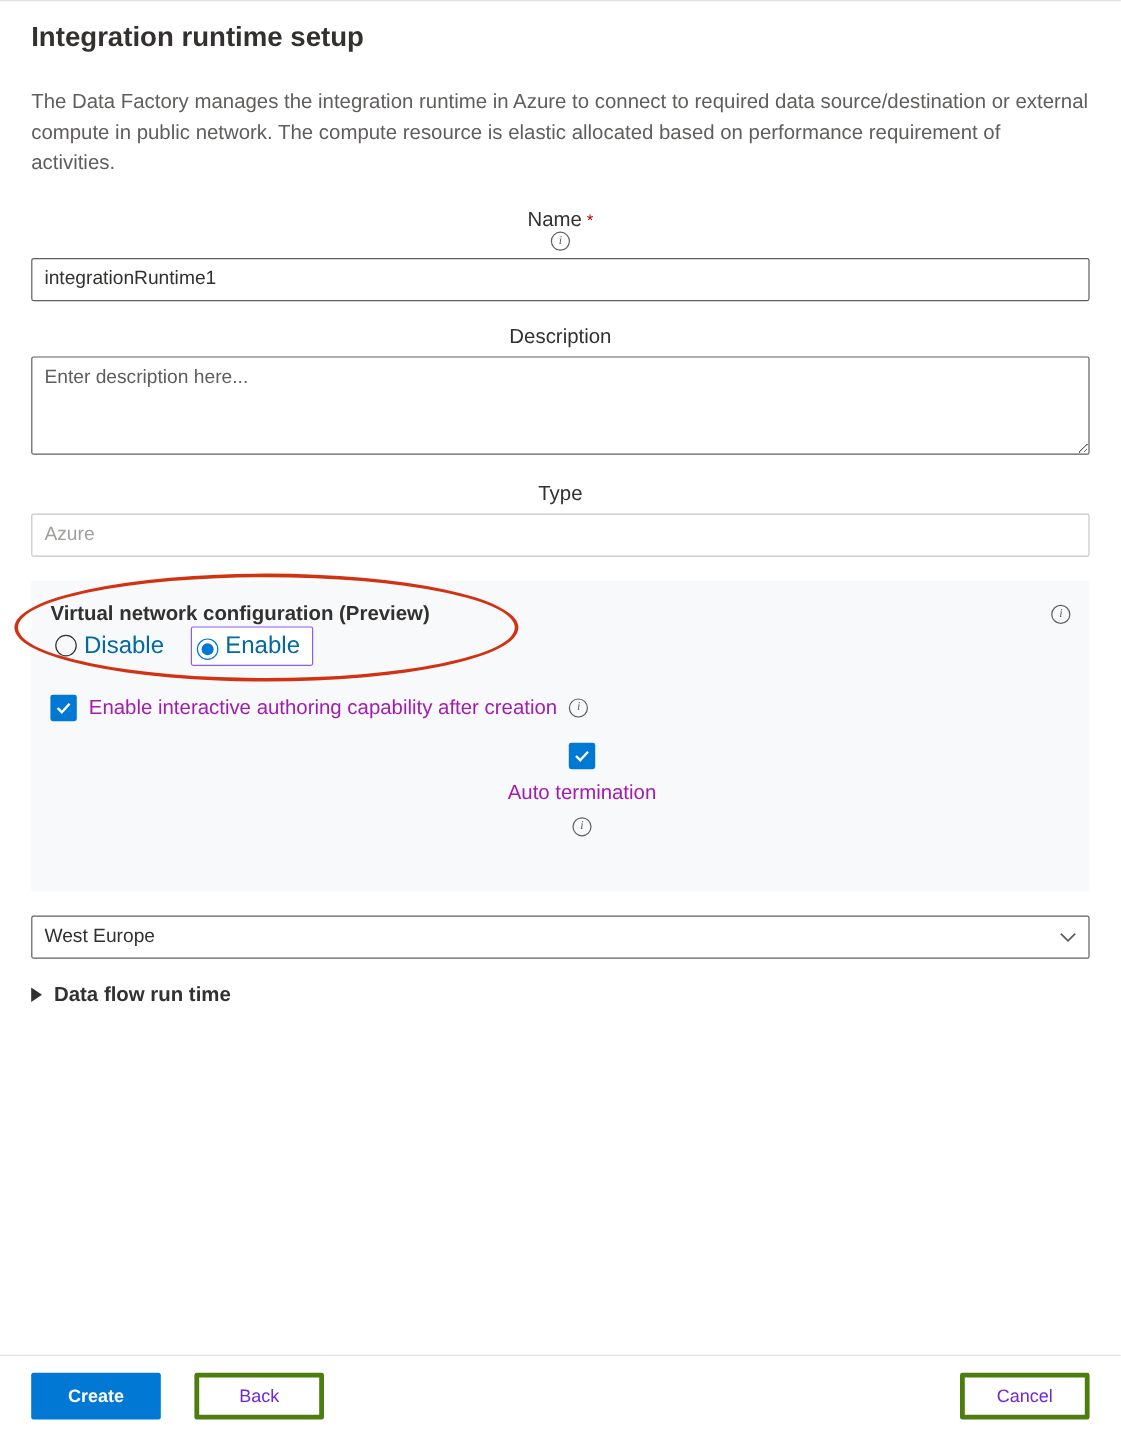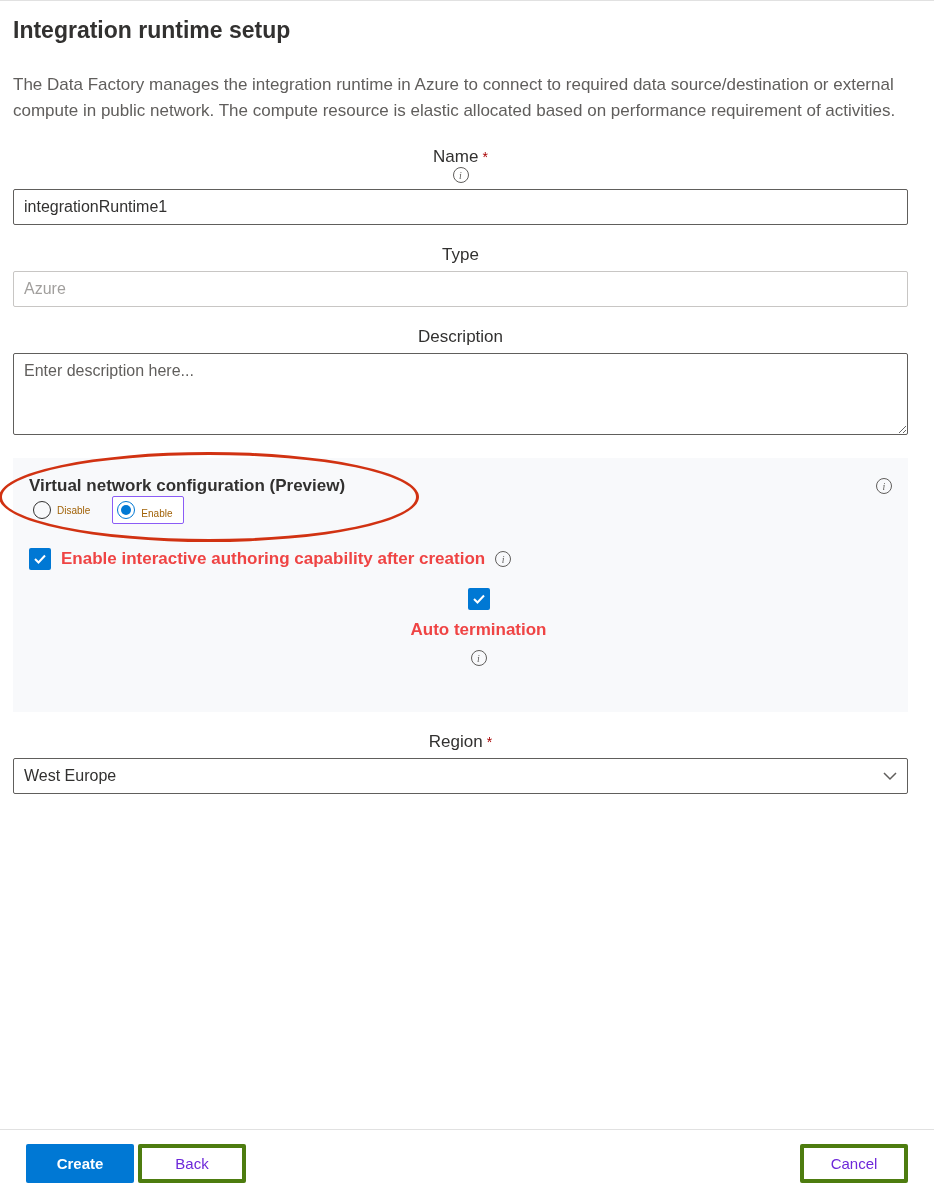--- a/index.html
+++ b/index.html
@@ -11,21 +11,21 @@
       font-family: "Segoe UI", -apple-system, BlinkMacSystemFont, sans-serif;
       font-size: 14px;
       color: #323130;
       background: #ffffff;
       width: 934px;
       height: 1197px;
       position: relative;
       border-top: 1px solid #e1e1e1;
     }
     .content {
-      padding: 14px 26px 0 13px;
+      padding: 14px 26px 0 26px;
     }
     .page-title {
       font-size: 23px;
       font-weight: 600;
       color: #323130;
       margin-bottom: 28px;
       margin-top: 2px;
     }
     .description-text {
       font-size: 17px;
@@ -145,22 +145,22 @@
     .radio-circle.checked {
       border: 1px solid #0078d4;
     }
     .radio-inner {
       width: 10px;
       height: 10px;
       background: #0078d4;
       border-radius: 50%;
     }
     .radio-label {
-      font-size: 10px;
-      color: #a16207;
+      font-size: 20px;
+      color: #0369a1;
     }
     .checkbox-row {
       display: flex;
       align-items: center;
       gap: 10px;
       margin-bottom: 18px;
     }
     .checkbox-row.indent1 {
       margin-left: 0px;
     }
@@ -178,22 +178,21 @@
       justify-content: center;
       cursor: pointer;
       flex-shrink: 0;
     }
     .check-mark {
       color: #ffffff;
       font-size: 14px;
     }
     .checkbox-label {
       font-size: 17px;
-      color: #ef4444;
-      font-weight: bold;
+      color: #a21caf;
     }
     .terminate-row {
       display: flex;
       align-items: center;
       gap: 10px;
       margin-left: 72px;
       margin-top: 4px;
     }
     .terminate-label {
       font-size: 17px;
@@ -252,21 +251,21 @@
       left: 0;
       right: 0;
       border-top: 1px solid #e1e1e1;
       padding: 14px 26px 0 26px;
       display: flex;
       align-items: center;
       justify-content: space-between;
     }
     .footer-left {
       display: flex;
-      gap: 4px;
+      gap: 28px;
     }
     .btn {
       padding: 7px 24px;
       font-size: 15px;
       border-radius: 2px;
       cursor: pointer;
       min-width: 108px;
       text-align: center;
     }
     .btn-primary {
@@ -302,30 +301,30 @@
       <div>
         <span class="field-label">Name</span><span class="required">*</span>
       </div>
       <span class="info-icon">i</span>
     </div>
     <input type="text" class="text-input" value="integrationRuntime1" style="">
   </div>
 
   <div class="form-group">
     <div class="label-row">
-      <span class="field-label">Type</span>
-    </div>
-    <div class="disabled-input">Azure</div>
+      <span class="field-label">Description</span>
+    </div>
+    <textarea class="textarea-input" placeholder="Enter description here..." style=""></textarea>
   </div>
 
   <div class="form-group">
     <div class="label-row">
-      <span class="field-label">Description</span>
-    </div>
-    <textarea class="textarea-input" placeholder="Enter description here..." style=""></textarea>
+      <span class="field-label">Type</span>
+    </div>
+    <div class="disabled-input">Azure</div>
   </div>
 
   <div class="vnet-panel" style="position:relative;">
 
     <div class="annotation-ellipse" style="left:-14px; top:-6px; width:420px; height:90px;"></div>
 
     <div class="vnet-header-row">
       <span class="vnet-title">Virtual network configuration (Preview)</span>
       <span class="info-icon">i</span>
     </div>
@@ -359,35 +358,34 @@
             <path d="M2 7 L5.5 10.5 L12 3.5" stroke="#fff" stroke-width="2" fill="none"></path>
           </svg>
       </span>
       <span class="checkbox-label">Auto termination</span>
       <span class="info-icon">i</span>
     </div>
 
   </div>
 
   <div class="form-group">
-    <div class="label-row">
-      <div>
-        <span class="field-label">Region</span><span class="required">*</span>
-      </div>
-    </div>
     <div class="select-wrapper">
       <div class="select-box">
         <span>West Europe</span>
         <svg width="14" height="10" viewBox="0 0 14 10">
             <path d="M1 2 L7 8 L13 2" stroke="#605e5c" stroke-width="1.5" fill="none"></path>
           </svg>
       </div>
     </div>
   </div>
 
+  <div class="expand-row">
+    <span class="triangle-right"></span>
+    <span class="expand-label">Data flow run time</span>
+  </div>
 
 </div>
 
 <div class="footer">
   <div class="footer-left">
     <button class="btn btn-primary">Create</button>
     <button class="btn btn-secondary">Back</button>
   </div>
   <button class="btn btn-secondary">Cancel</button>
 </div>

